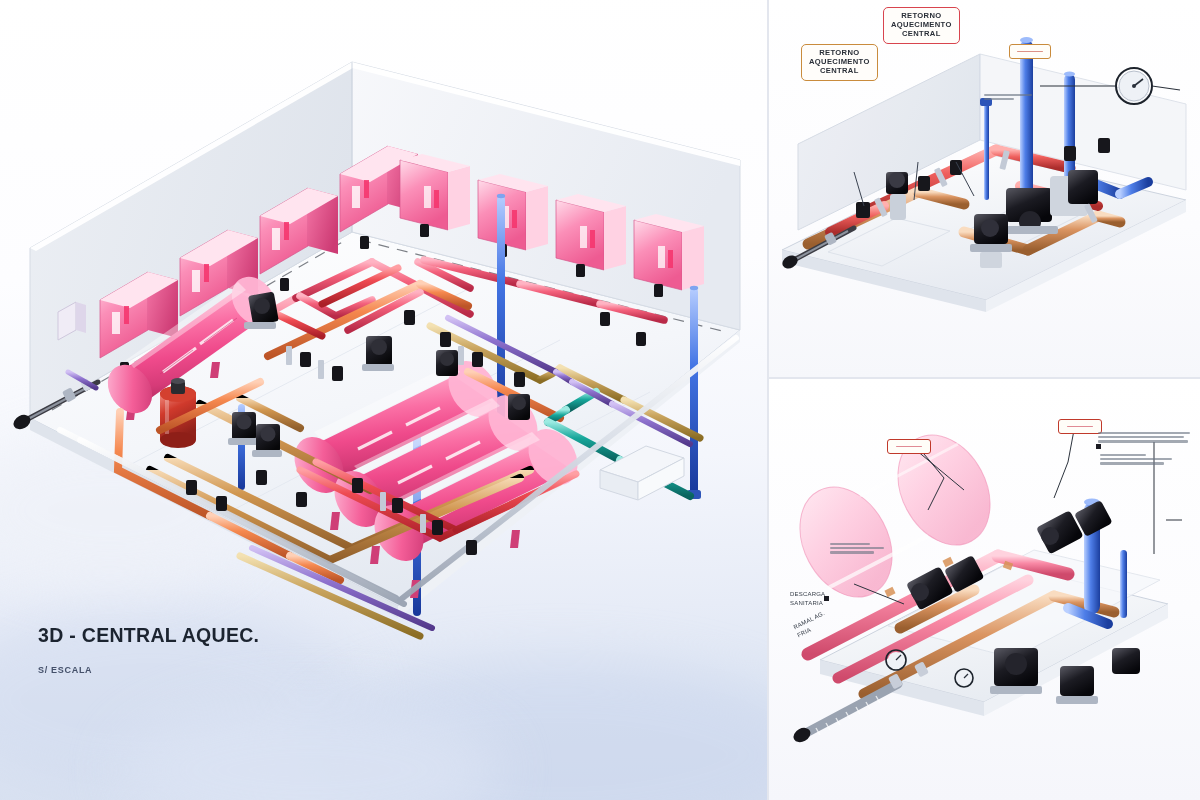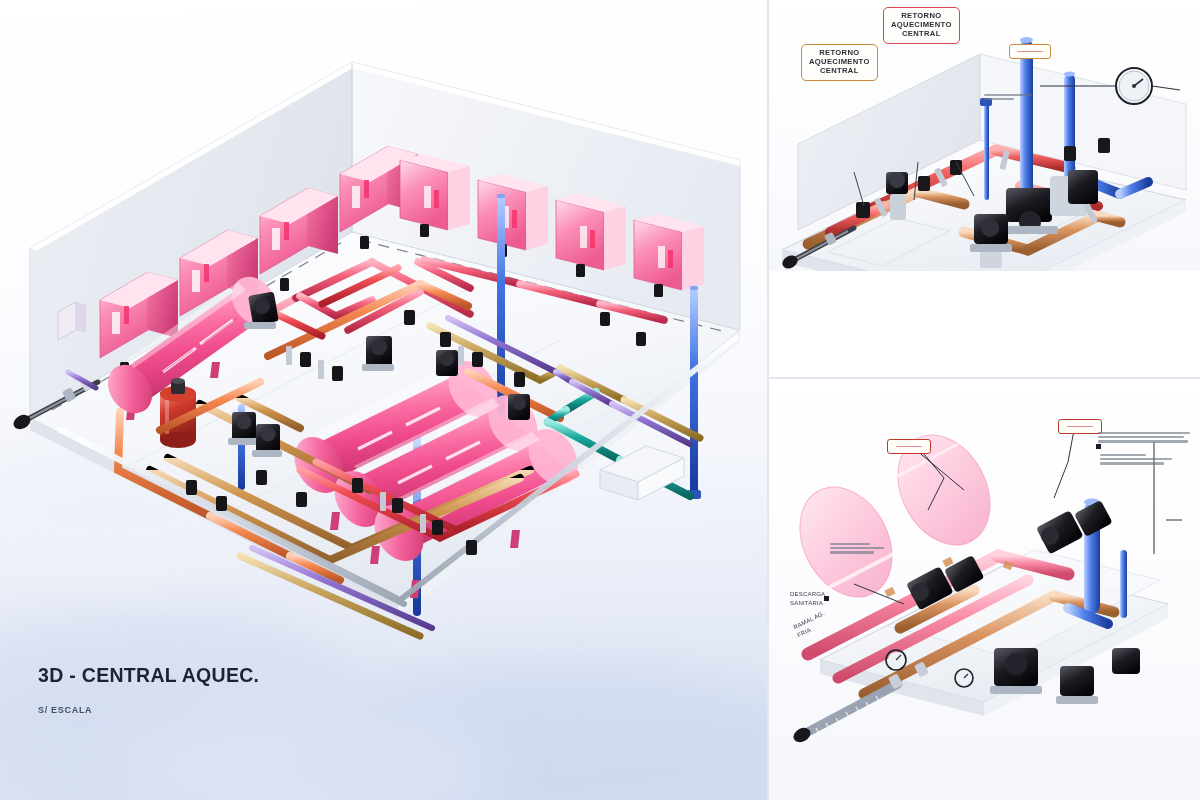--- a/index.html
+++ b/index.html
@@ -8,37 +8,37 @@
     font-family: "Liberation Sans", sans-serif;
     background: #ffffff;
     position: relative;
   }
   #sheet { position:absolute; inset:0; width:1200px; height:800px; }
 
   
   .panel { position:absolute; overflow:hidden; }
   #panel-main  { left:0;   top:0;   width:768px; height:800px;
     background: linear-gradient(178deg,#ffffff 0%,#fdfdff 34%,#f4f6fc 58%,#e7ecf7 76%,#dde5f3 88%,#d7e0f0 100%); }
-  #panel-tr    { left:768px; top:0;   width:432px; height:271px;
+  #panel-tr    { left:768px; top:0;   width:432px; height:378px;
     background: linear-gradient(180deg,#ffffff 0%,#fcfcfe 60%,#f6f7fb 100%); }
   #panel-br    { left:768px; top:378px; width:432px; height:422px;
     background: linear-gradient(180deg,#ffffff 0%,#fcfcfe 55%,#f5f6fb 100%); }
 
   .divider { position:absolute; background:#e3e6ee; }
   #div-v { left:767px; top:0; width:1.5px; height:800px; }
   #div-h { left:768px; top:377px; width:432px; height:1.5px; }
 
   
   .cloud { position:absolute; border-radius:50%; filter:blur(26px); opacity:.5; }
 
   
   .title-block { position:absolute; z-index:40; }
   .t-main  { font-size:19.5px; font-weight:700; color:#1c2430; letter-spacing:.3px; white-space:nowrap; }
   .t-sub   { font-size:9px; font-weight:600; color:#44506a; letter-spacing:.7px; margin-top:18px; }
-  #title-main { left:38px; top:664px; }
+  #title-main { left:38px; top:624px; }
 
   
   .callout { position:absolute; z-index:35; }
   .callout-box {
     position:absolute; border-radius:5px; background:#fffdfa;
     padding:4px 7px; text-align:center; line-height:1.18;
     font-size:7.6px; font-weight:700; letter-spacing:.35px; white-space:nowrap;
   }
   .callout-box.red  { border:1.4px solid #d8444e; color:#2a2f38; }
   .callout-box.tan  { border:1.4px solid #c98b3c; color:#2a2f38; }

